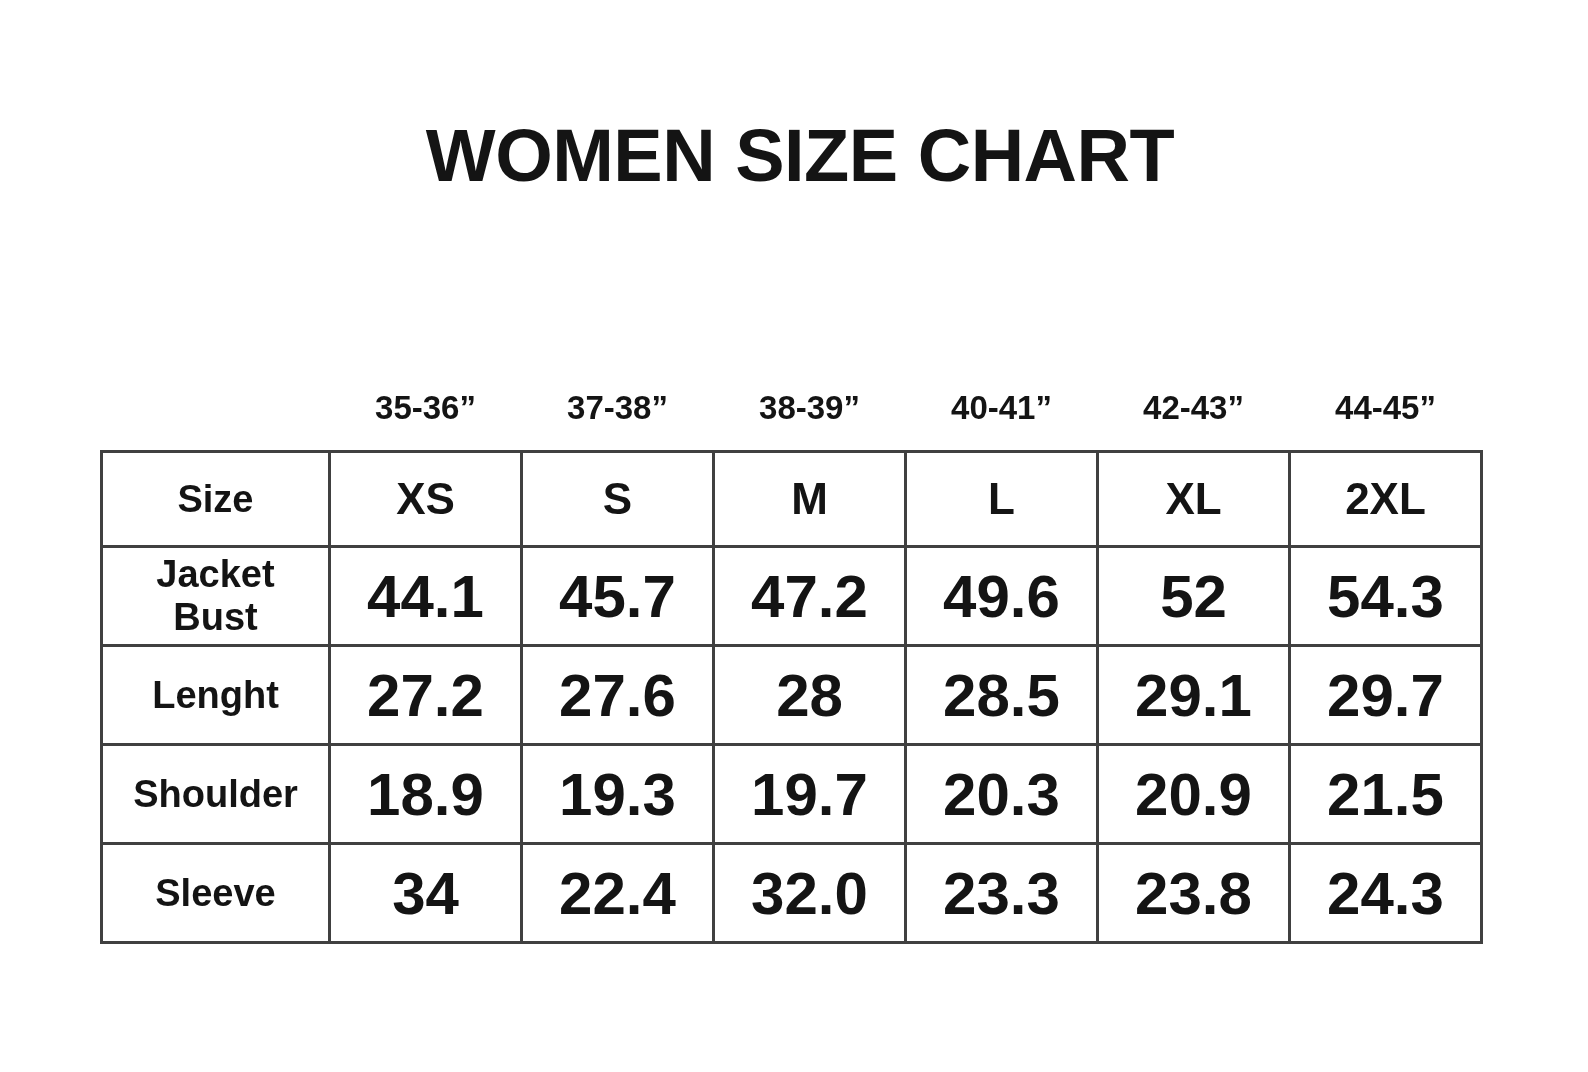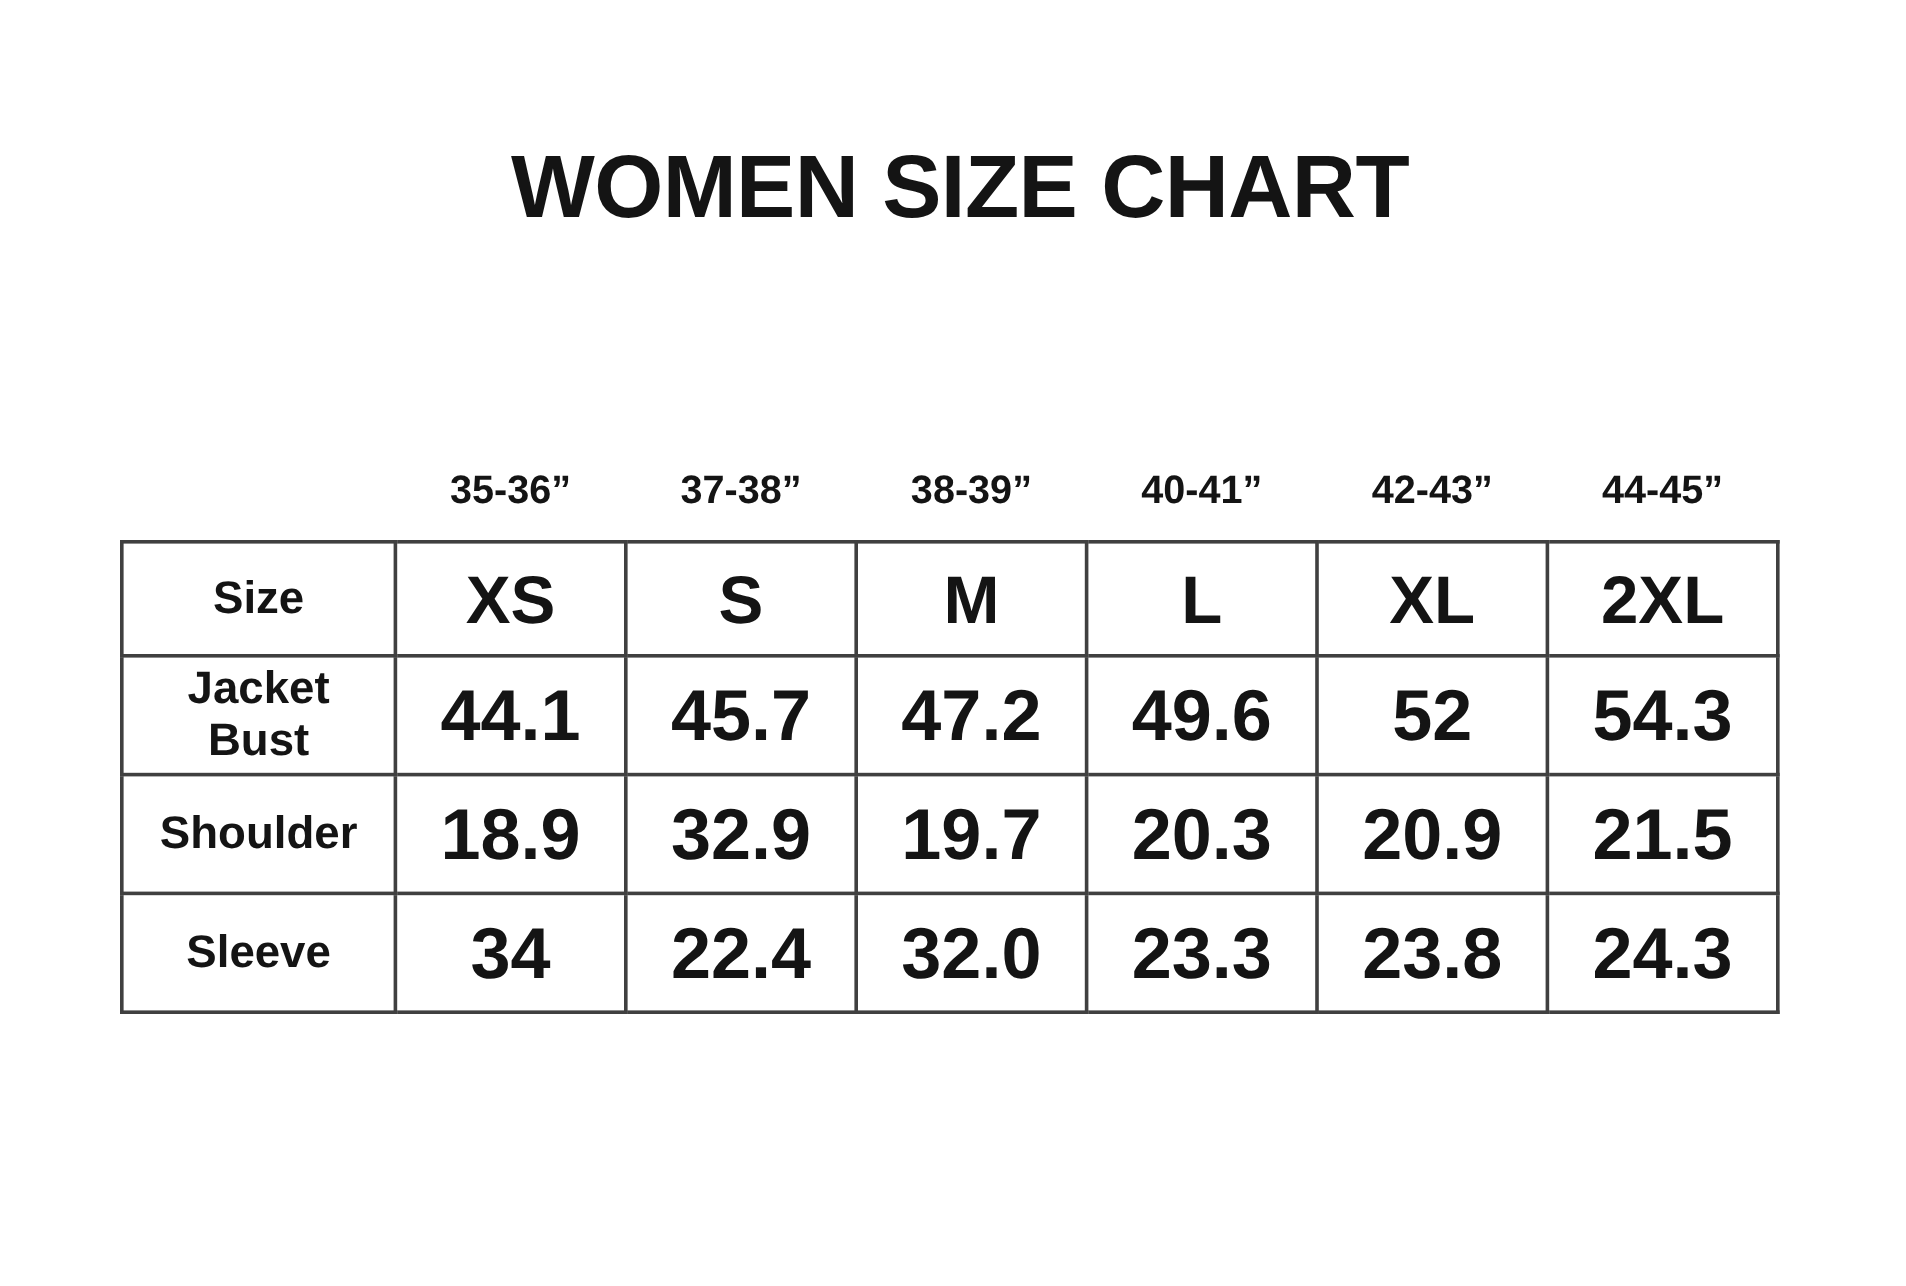--- a/index.html
+++ b/index.html
@@ -59,21 +59,21 @@
   
   table.size-chart tr.circ-row td {
     border: none;
     height: 72px;
     font-size: 33px;
     letter-spacing: 0px;
     padding-bottom: 6px;
   }
   tr.header-row td {
     height: 92px;
-    font-size: 56px;
+    font-size: 44px;
   }
   tr.data-row td {
     height: 96px;
     font-size: 60px;
   }
   tr.data-row td.rowlabel,
   tr.header-row td.rowlabel {
     font-size: 38px;
   }
   td.rowlabel.two-line {
@@ -129,25 +129,34 @@
             <div>Bust</div>
           </td>
           <td>44.1</td>
           <td>45.7</td>
           <td>47.2</td>
           <td>49.6</td>
           <td>52</td>
           <td>54.3</td>
         </tr>
 
+        <tr class="data-row">
+          <td class="rowlabel">Lenght</td>
+          <td>27.2</td>
+          <td>27.6</td>
+          <td>28</td>
+          <td>28.5</td>
+          <td>29.1</td>
+          <td>29.7</td>
+        </tr>
 
         <tr class="data-row">
           <td class="rowlabel">Shoulder</td>
           <td>18.9</td>
-          <td>32.9</td>
+          <td>19.3</td>
           <td>19.7</td>
           <td>20.3</td>
           <td>20.9</td>
           <td>21.5</td>
         </tr>
 
         <tr class="data-row">
           <td class="rowlabel">Sleeve</td>
           <td>34</td>
           <td>22.4</td>

